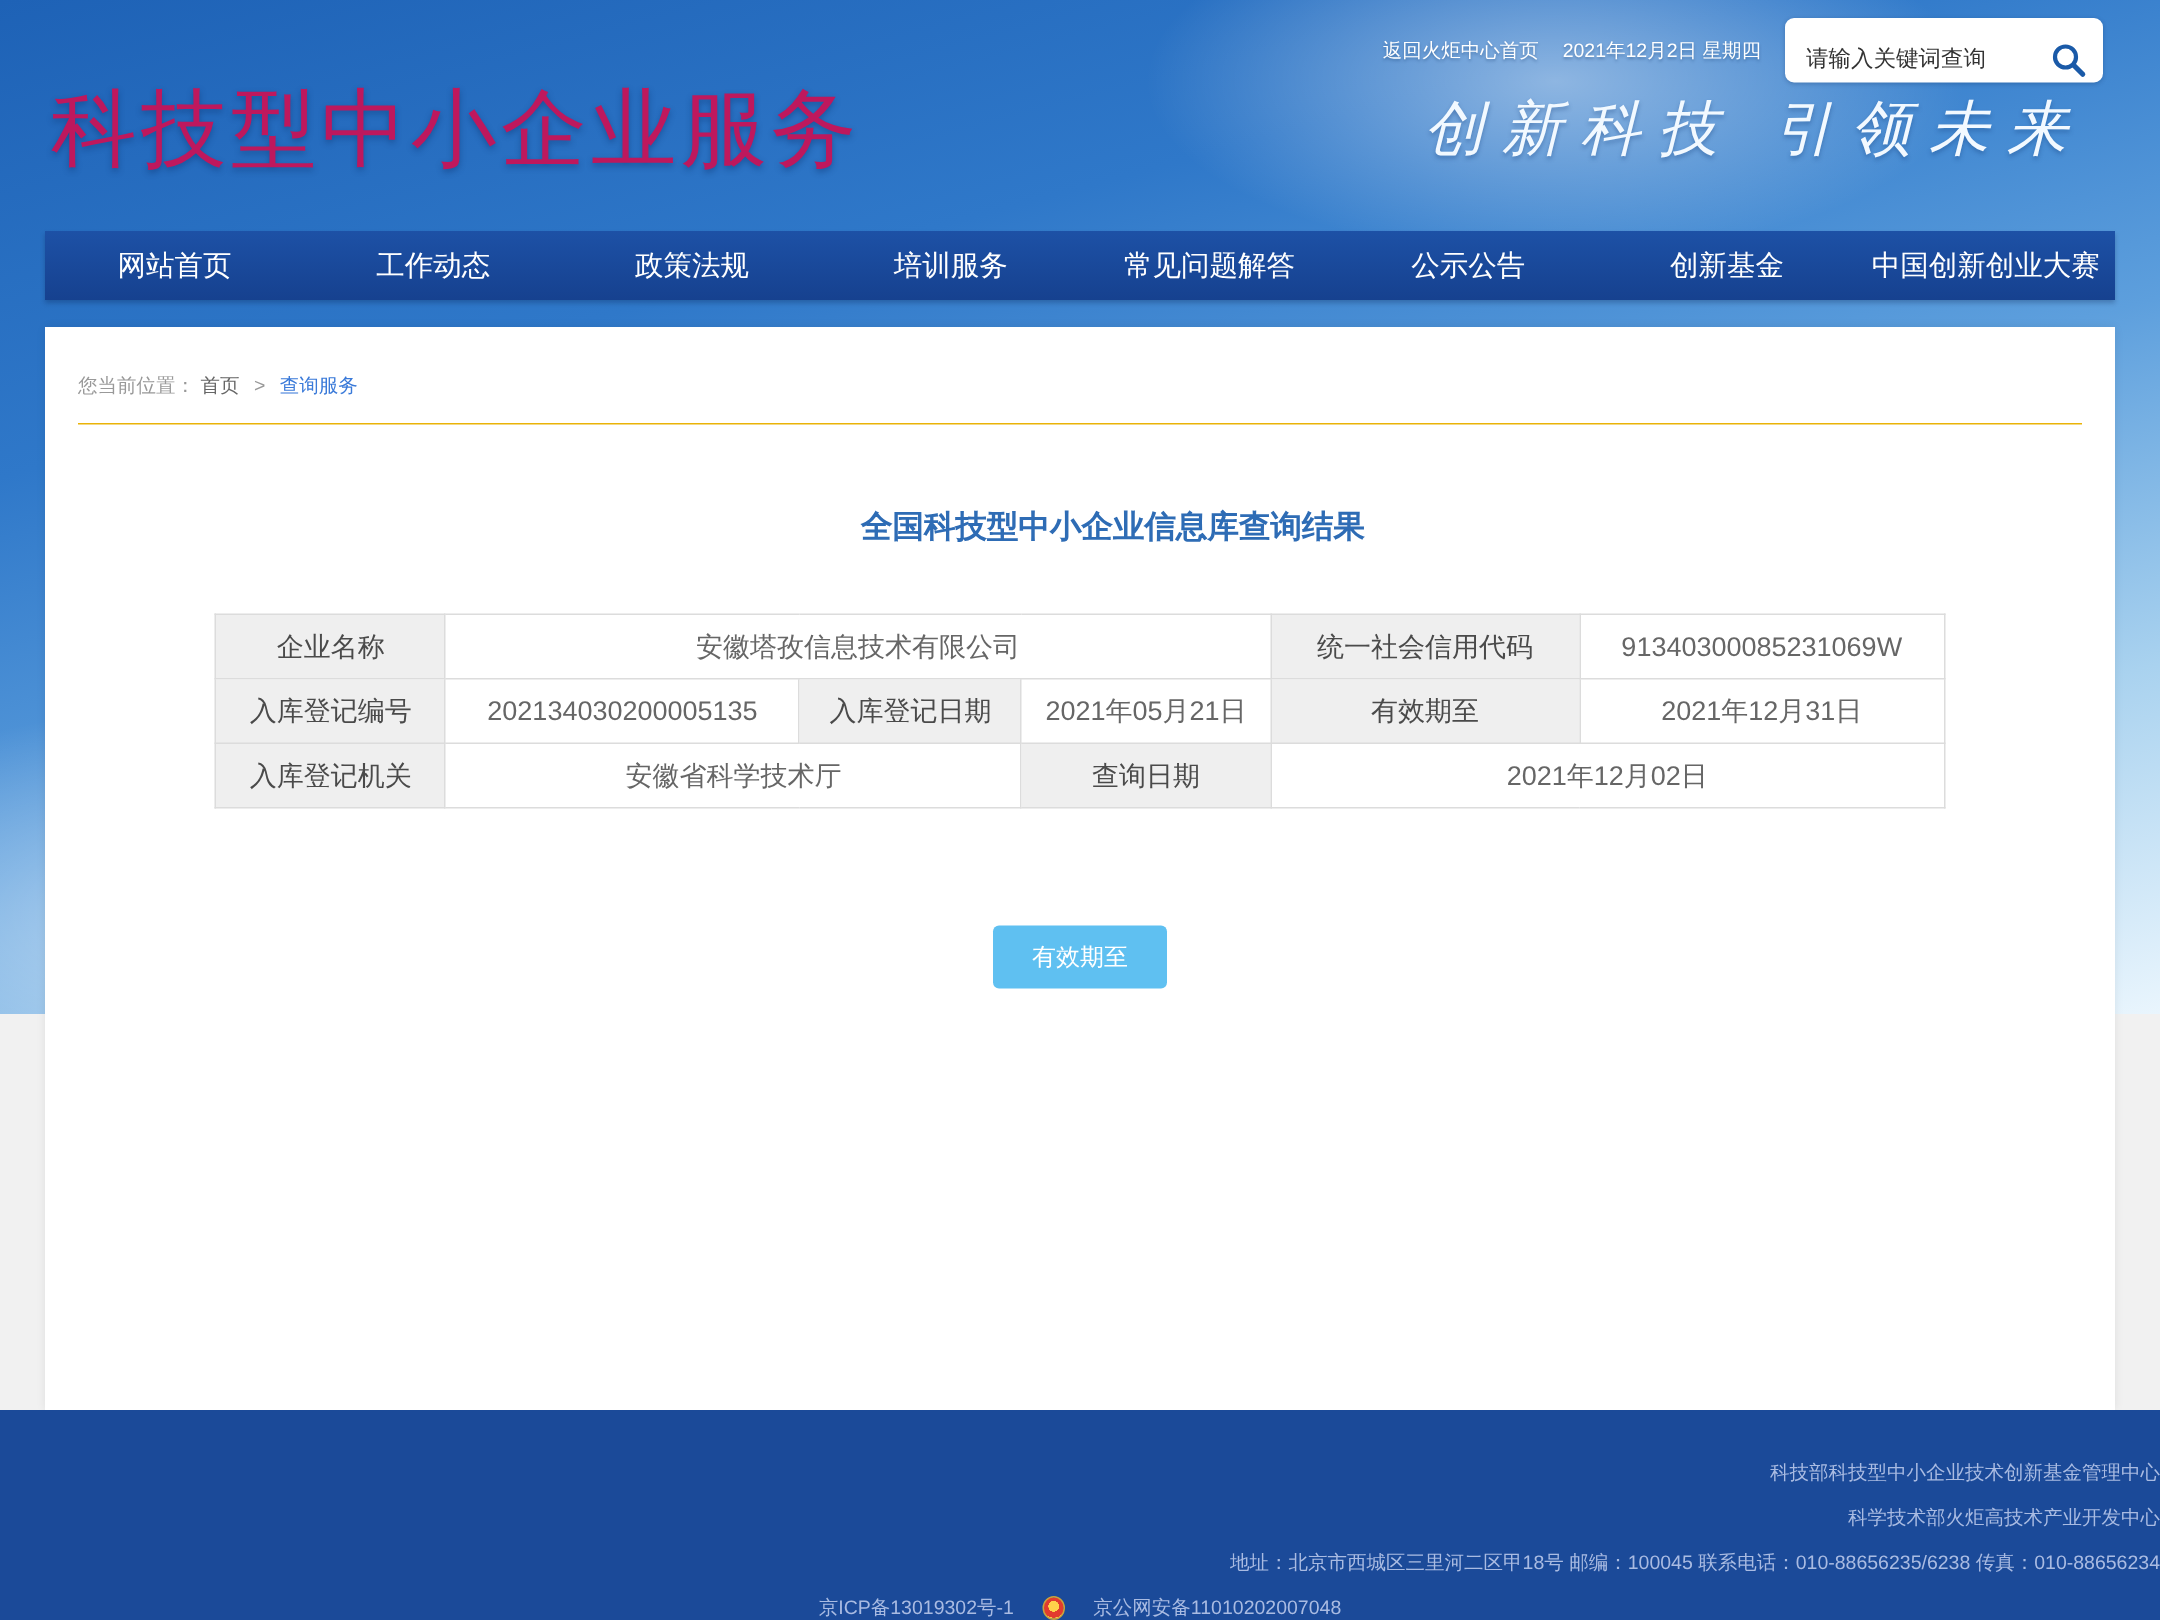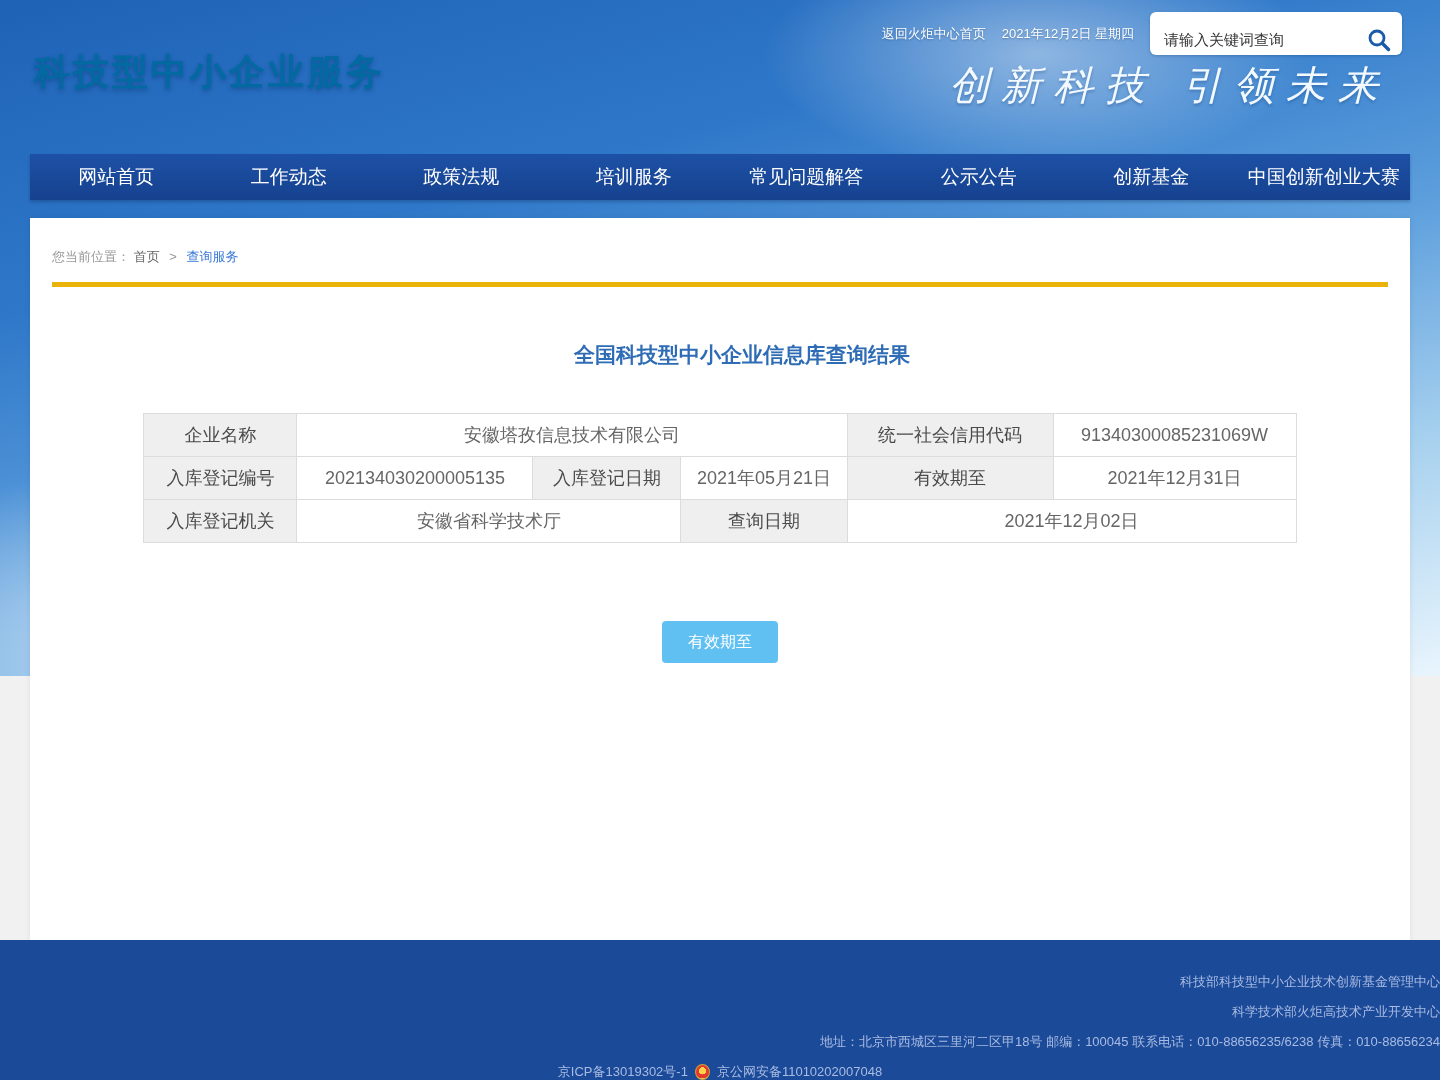--- a/index.html
+++ b/index.html
@@ -23,35 +23,35 @@
   .topbar {
     position:absolute; top:12px; right:38px; height:43px;
     display:flex; align-items:center; gap:16px; z-index:3;
   }
   .topbar .toplink, .topbar .topdate {
     color:#ffffff; font-size:13px; white-space:nowrap;
     text-shadow:0 1px 2px rgba(0,40,90,0.35);
   }
   .topbar .toplink { cursor:pointer; }
   .search-box {
-    width:252px; height:43px; background:#ffffff; border-radius:6px;
+    width:212px; height:43px; background:#ffffff; border-radius:6px;
     display:flex; align-items:center; padding:12px 8px 0 12px;
     box-shadow:0 1px 3px rgba(0,30,80,0.25);
   }
   .search-box input {
     flex:1; border:none; outline:none; font-size:15px; color:#333;
     font-family:"Liberation Sans", sans-serif; background:transparent; min-width:0;
   }
   .search-box input::placeholder { color:#333; opacity:1; }
   .search-btn { border:none; background:transparent; padding:2px; cursor:pointer; display:flex; }
   
   .logo {
     position:absolute; left:34px; top:48px; z-index:3;
-    font-family:"Liberation Serif", serif; font-weight:bold;
-    font-size:36px; letter-spacing:3px; color:#0369a1;
+    font-family:"Liberation Serif", serif; font-weight:normal;
+    font-size:57px; letter-spacing:3px; color:#be185d;
     text-shadow:0 2px 4px rgba(10,50,110,0.45);
   }
   .slogan {
     position:absolute; right:50px; top:58px; z-index:3;
     font-family:"DejaVu Serif", serif; font-style:italic;
     font-size:40px; letter-spacing:12px; color:#f2f9ff;
     text-shadow:0 2px 3px rgba(20,60,120,0.35);
   }
   
   .navbar {
@@ -63,21 +63,21 @@
     flex:1; display:flex; align-items:center; justify-content:center;
     color:#ffffff; font-size:19px; cursor:pointer; white-space:nowrap;
   }
   
   .content {
     position:absolute; top:218px; left:30px; width:1380px; height:722px;
     background:#ffffff; z-index:2; box-shadow:0 0 6px rgba(0,0,0,0.08);
   }
   .breadcrumb {
     margin:0 22px; padding:30px 0 16px;
-    border-bottom:5px solid #eab308;
+    border-bottom:1px solid #eab308;
     font-size:13px; color:#999;
   }
   .breadcrumb .bc-home { color:#666; cursor:pointer; text-decoration:none; }
   .breadcrumb .bc-sep { margin:0 6px; color:#999; }
   .breadcrumb .bc-current { color:#3a7ad9; cursor:pointer; text-decoration:none; }
   .result-title {
     margin:54px 0 0; text-align:center;
     font-size:21px; font-weight:bold; color:#2e6cb5;padding-left:44px;
   }
   
@@ -95,21 +95,21 @@
     background:#5fc0f1; color:#ffffff; border:none; border-radius:4px;
     font-size:16px; cursor:pointer; font-family:"Liberation Sans", sans-serif;
   }
   
   .footer {
     position:absolute; top:940px; left:0; width:1440px; height:140px;
     background:#1b4a99; color:#a9bbe2; text-align:right;
     font-size:13px; padding-top:33px; z-index:2;
   }
   .footer p { margin:0 0 13px; line-height:17px; }
-  .footer .icp-row { display:flex; justify-content:center; align-items:center; gap:7px; }
+  .footer .icp-row { display:flex; justify-content:center; align-items:center; gap:19px; }
   .footer .f-link { color:#a9bbe2; cursor:pointer; text-decoration:none; }
   .badge {
     display:inline-block; width:15px; height:16px; border-radius:50%;
     background:radial-gradient(circle at 50% 42%, #ffd24a 0 34%, #e23b2e 35% 72%, #f7c64a 73%);
     border:1px solid #caa23a;
   }
 </style>
 </head>
 <body>
 

